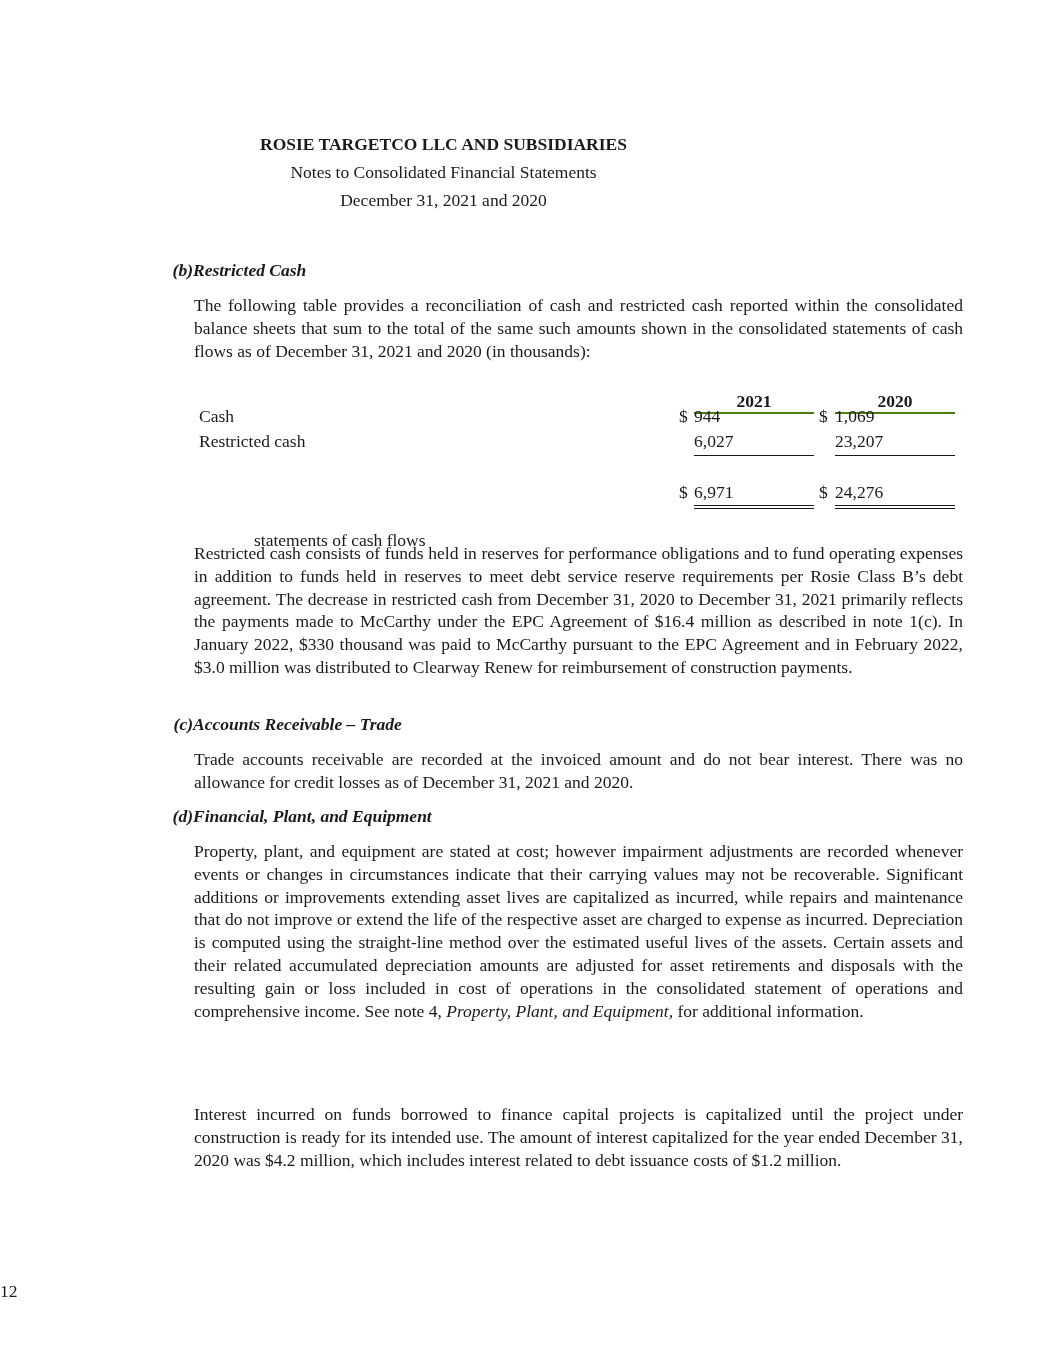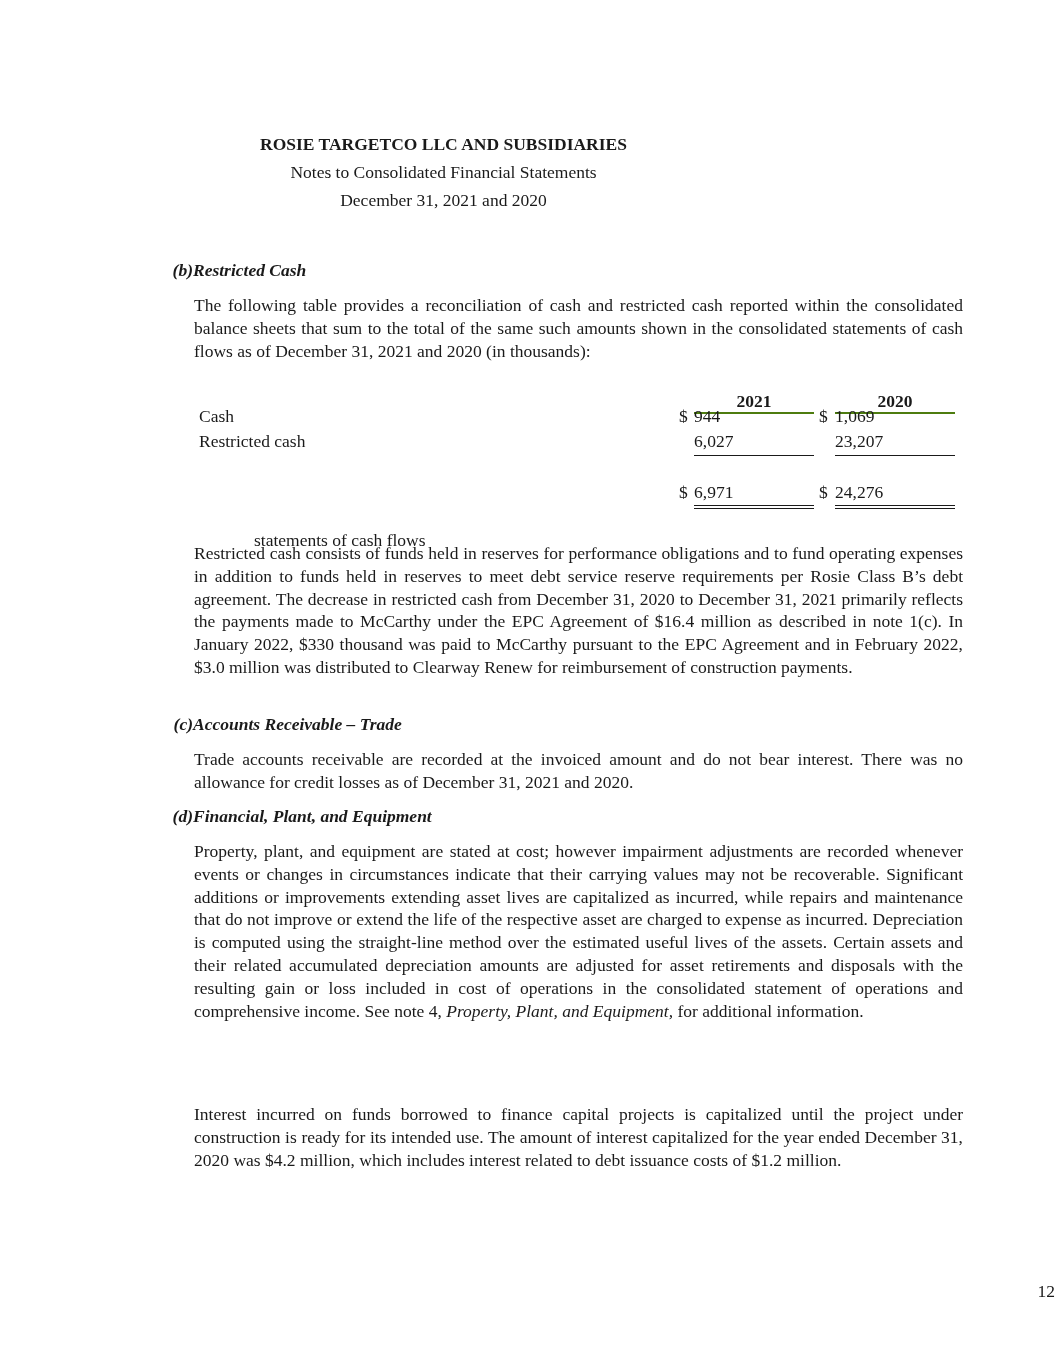--- a/index.html
+++ b/index.html
@@ -31,21 +31,21 @@
   .dollar { position: absolute; }
   .amt { position: absolute; text-align: left; }
   .c21-d { left: 485px; }
   .c21 { left: 500px; width: 113px; }
   .c20-d { left: 625px; }
   .c20 { left: 641px; width: 113px; }
   .amt-box { position: absolute; }
   .ul-single { border-bottom: 1.5px solid #1a1a1a; }
   .ul-double { border-bottom: 4px double #1a1a1a; }
 
-  .page-number { position: absolute; top: 1281px; left: 0; width: 1055px; text-align: right; }
+  .page-number { position: absolute; top: 1281px; left: 0; width: 1055px; text-align: left; }
 </style>
 </head>
 <body>
 
 <div class="header">
   <div class="company">ROSIE TARGETCO LLC AND SUBSIDIARIES</div>
   <div class="line">Notes to Consolidated Financial Statements</div>
   <div class="line">December 31, 2021 and 2020</div>
 </div>
 

